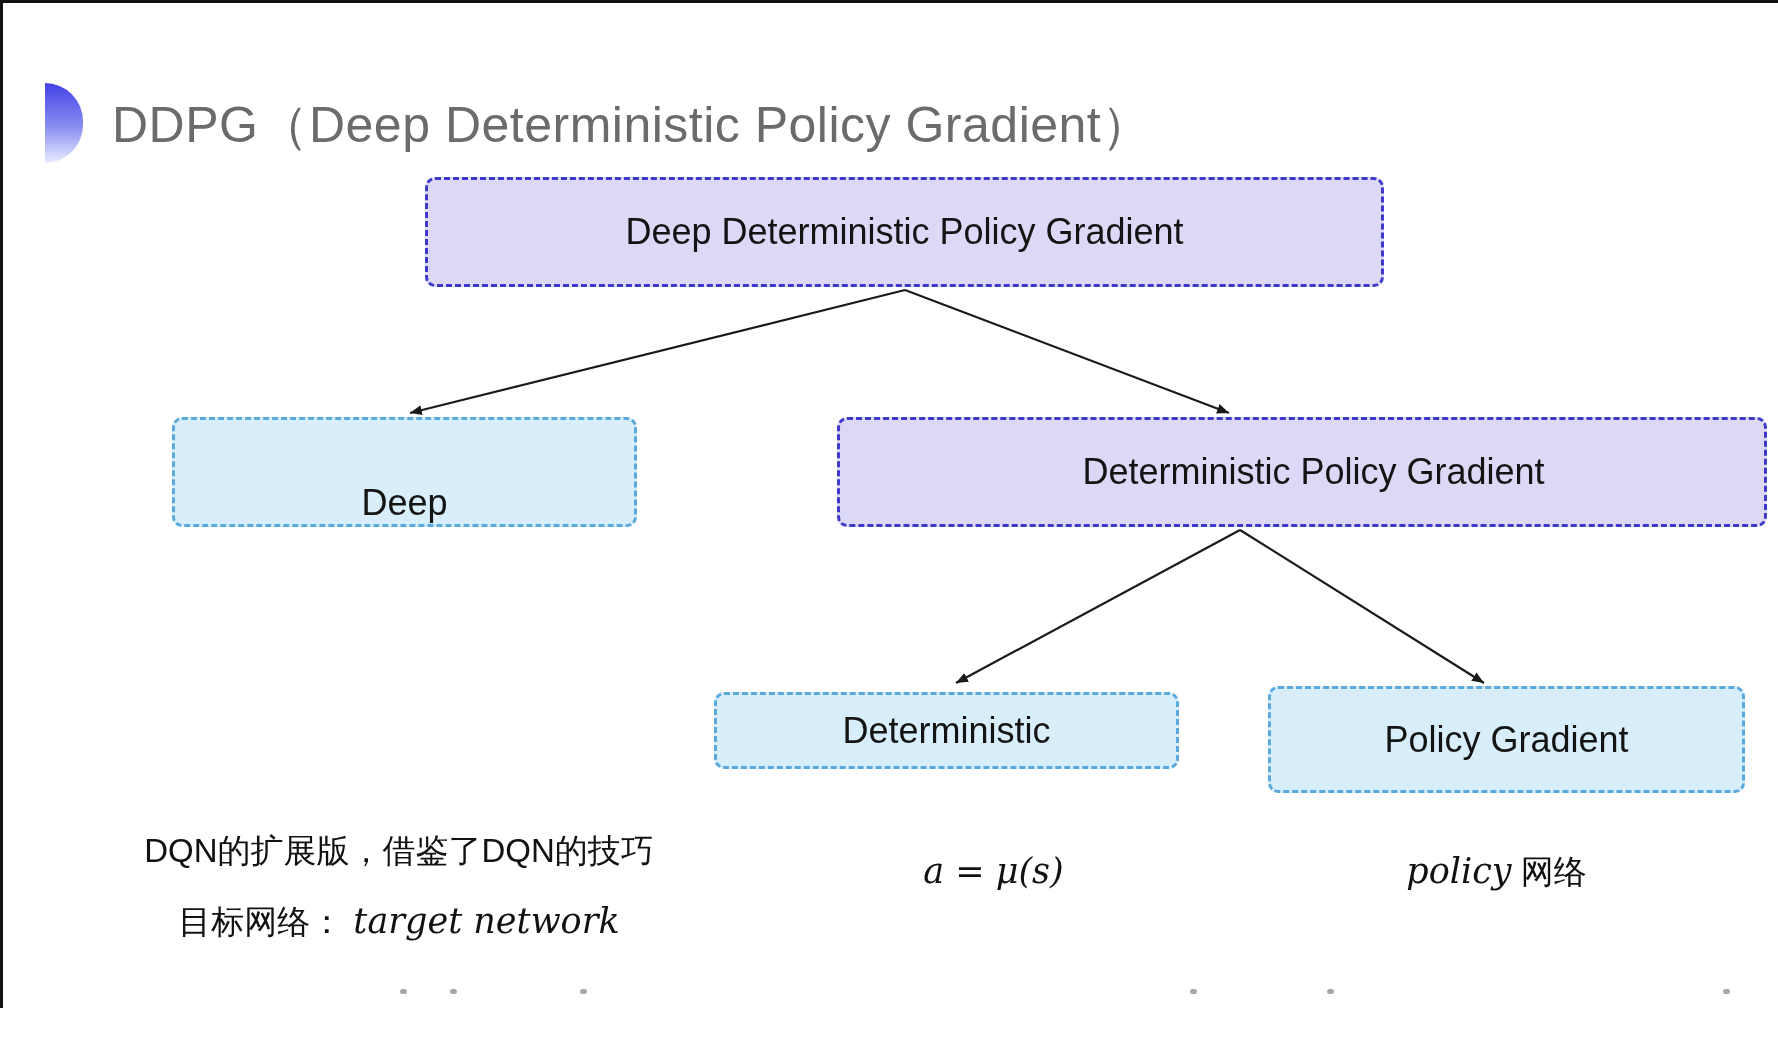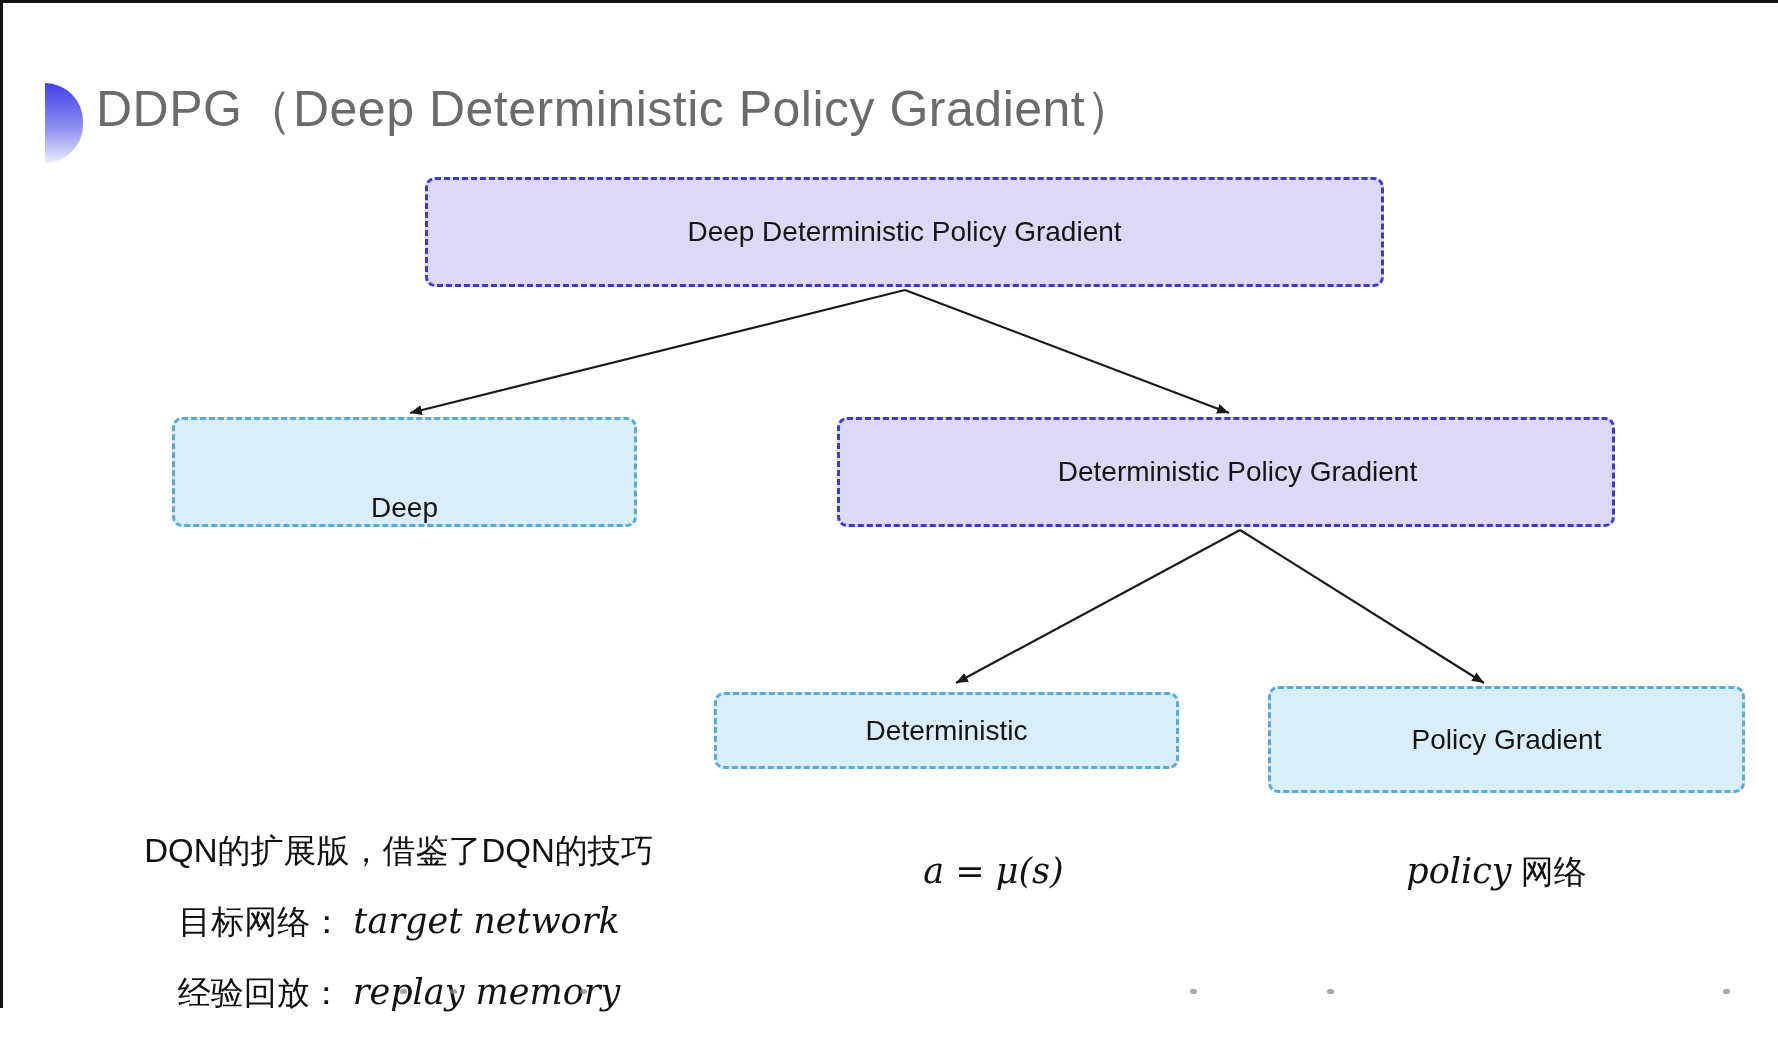--- a/index.html
+++ b/index.html
@@ -14,41 +14,41 @@
   .frame-top{position:absolute;left:0;top:0;width:1778px;height:3px;background:#111;}
   .frame-left{position:absolute;left:0;top:0;width:3px;height:1008px;background:#111;}
 
   
   .bullet{
     position:absolute;left:45px;top:83px;width:38px;height:80px;
     border-radius:0 40px 40px 0 / 0 40px 40px 0;
     background:linear-gradient(180deg, var(--bullet-top,#4242e6) 0%, #8a8ef0 55%, var(--bullet-bottom,#e9ecfd) 100%);
   }
   .title{
-    position:absolute;left:96px;top:76px;margin:0;
+    position:absolute;left:96px;top:76px;margin:16px;
     font-size:50px;font-weight:400;letter-spacing:0.5px;
     color:var(--title-text,#6b6b6b);
     white-space:nowrap;
   }
 
   
   .node{
     position:absolute;
     display:flex;align-items:center;justify-content:center;
     border-radius:10px;
     box-sizing:border-box;
-    font-size:28px;color:#141414;
+    font-size:36px;color:#141414;
     white-space:nowrap;
   }
   .node.purple{background:var(--purple-fill,#dcd9f6);border:3px dashed var(--purple-border,#3c39cb);}
   .node.cyan{background:var(--cyan-fill,#d9eefb);border:3px dashed var(--cyan-border,#57a9de);}
 
   #node-root{left:425px;top:177px;width:959px;height:110px;}
   #node-deep{left:172px;top:417px;width:465px;height:110px;align-items:flex-end;}
-  #node-dpg{left:837px;top:417px;width:778px;height:110px;padding-left:23px;}
+  #node-dpg{left:837px;top:417px;width:930px;height:110px;padding-left:23px;}
   #node-det{left:714px;top:692px;width:465px;height:77px;}
   #node-pg{left:1268px;top:686px;width:477px;height:107px;}
 
   .arrows{position:absolute;left:0;top:0;width:1778px;height:1056px;pointer-events:none;}
   .arrows line{stroke:var(--arrow,#1a1a1a);stroke-width:2.2;}
 
   
   .ann{position:absolute;color:#111;text-align:center;}
   .ann .cjk{font-size:33px;}
   .ann .math{font-family:"DejaVu Serif","Liberation Serif",serif;font-style:italic;font-size:35px;margin-left:11px;}
@@ -98,23 +98,20 @@
     <span>Policy Gradient</span>
   </div>
 
   <div class="ann ann-left">
     <div>
       <span class="cjk">DQN的扩展版，借鉴了DQN的技巧</span>
     </div>
     <div>
       <span class="cjk">目标网络：</span><span class="math">target network</span>
     </div>
-    <div>
-      <span class="cjk">经验回放：</span><span class="math">replay memory</span>
-    </div>
   </div>
 
   <div class="ann ann-mid">
     <div>
       <span class="math">a = μ(s)</span>
     </div>
   </div>
 
   <div class="ann ann-right">
     <div>

